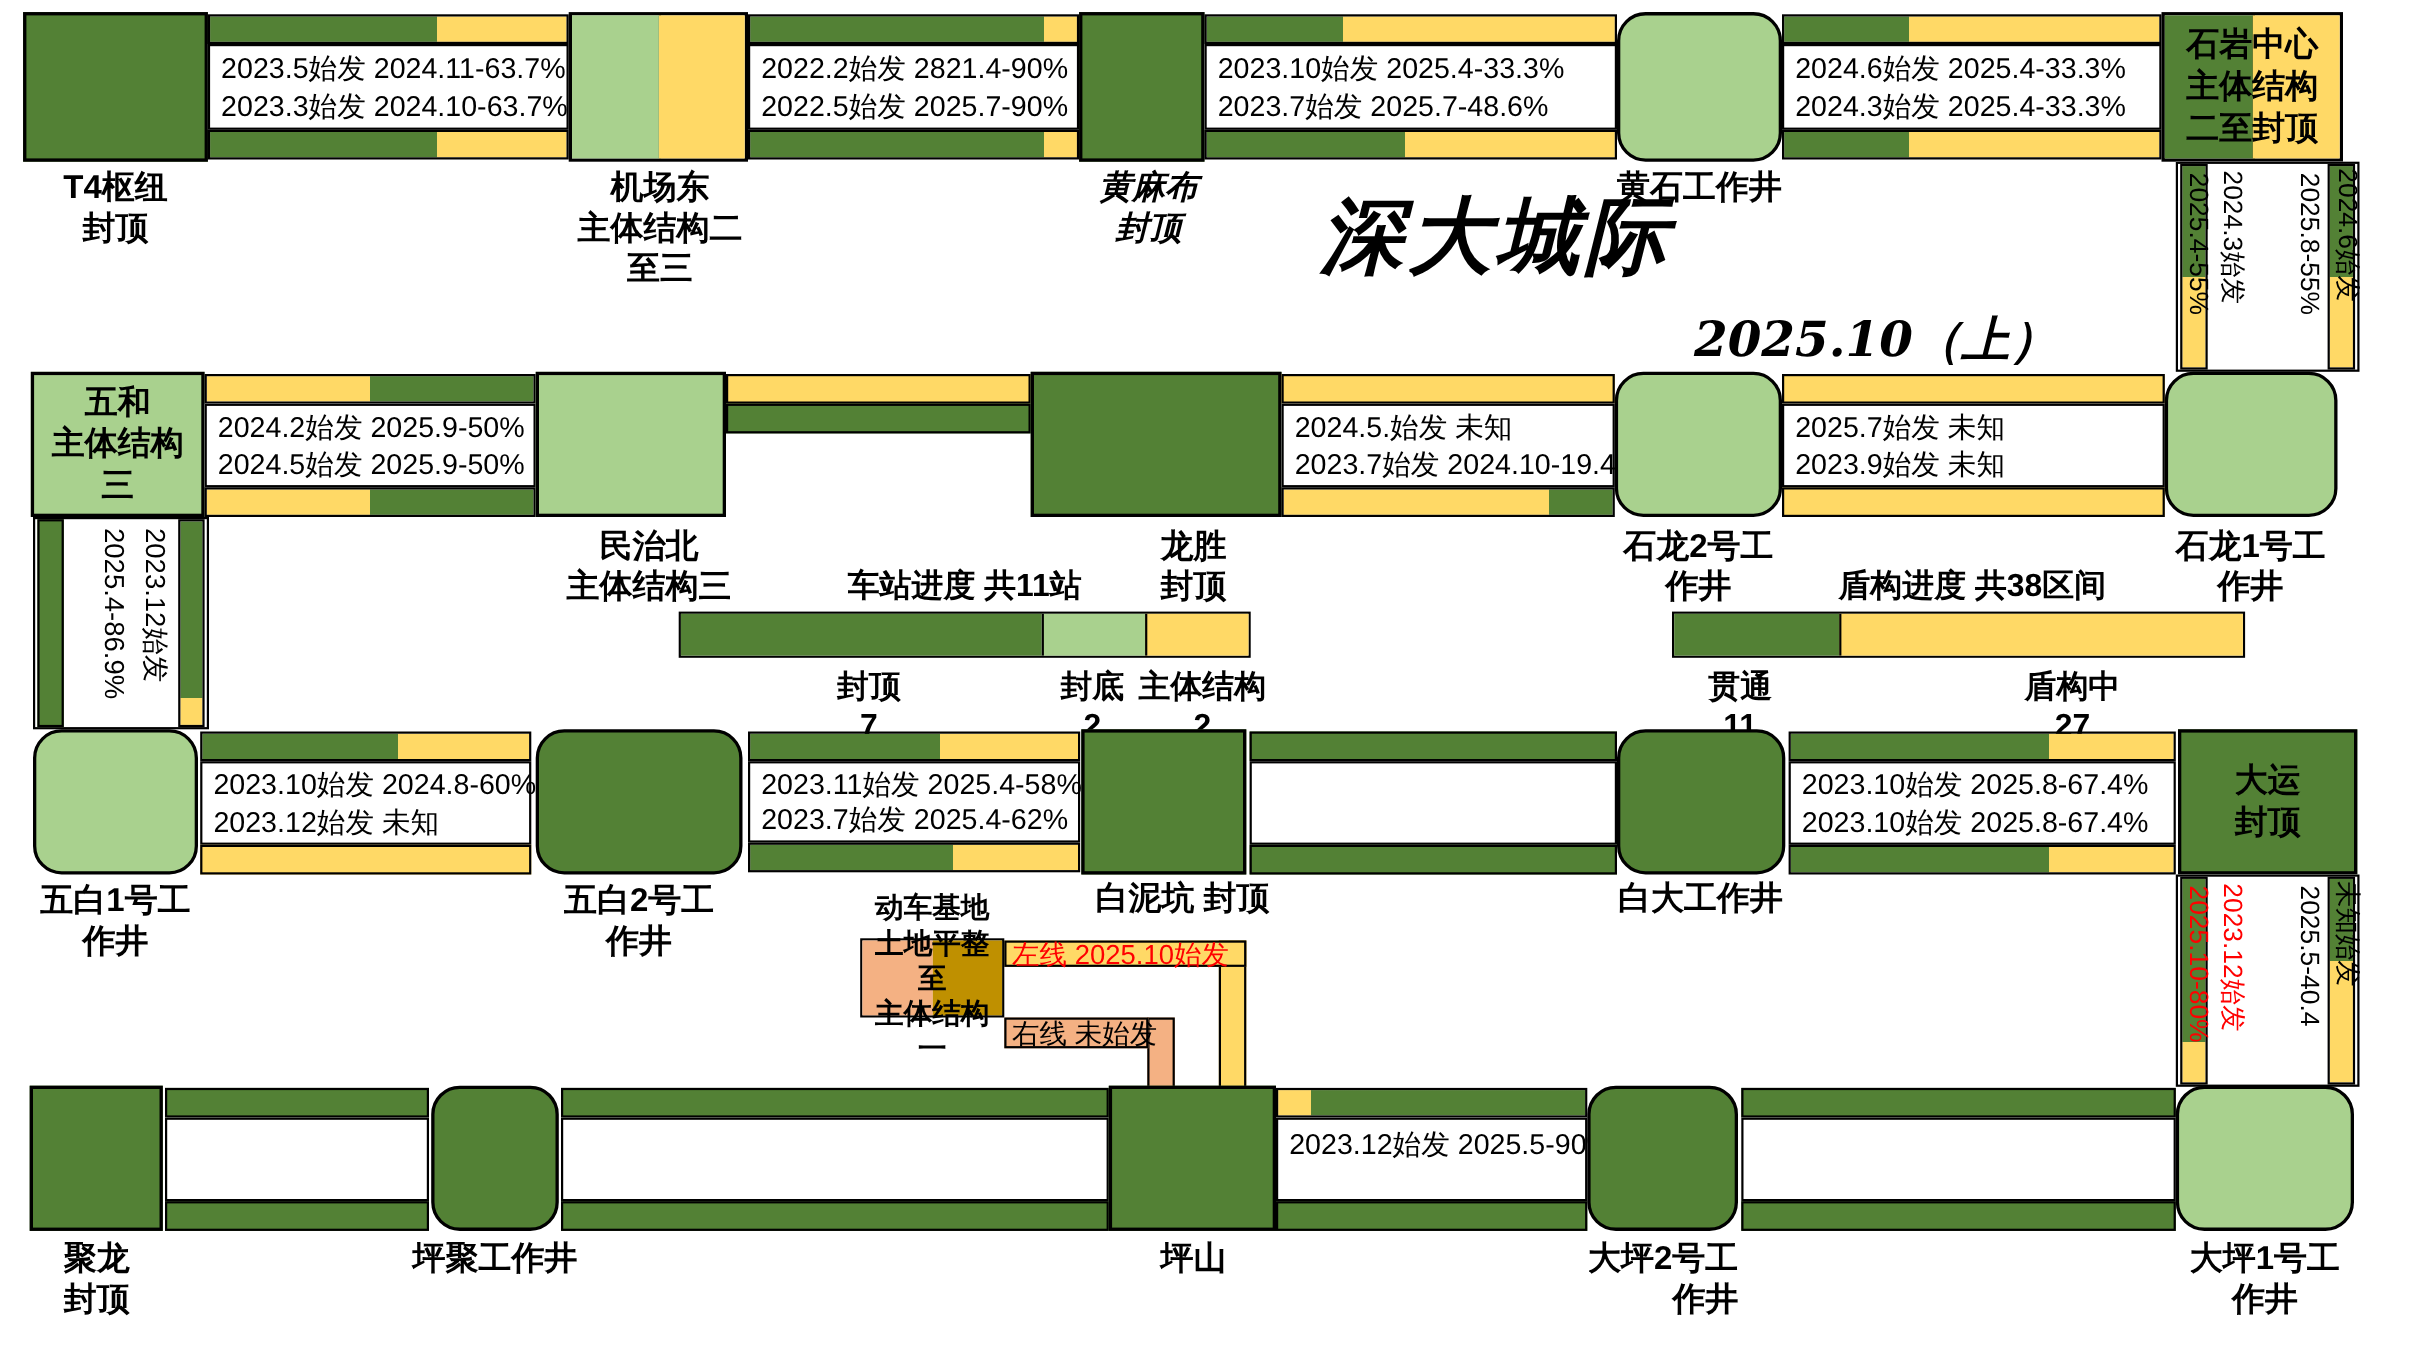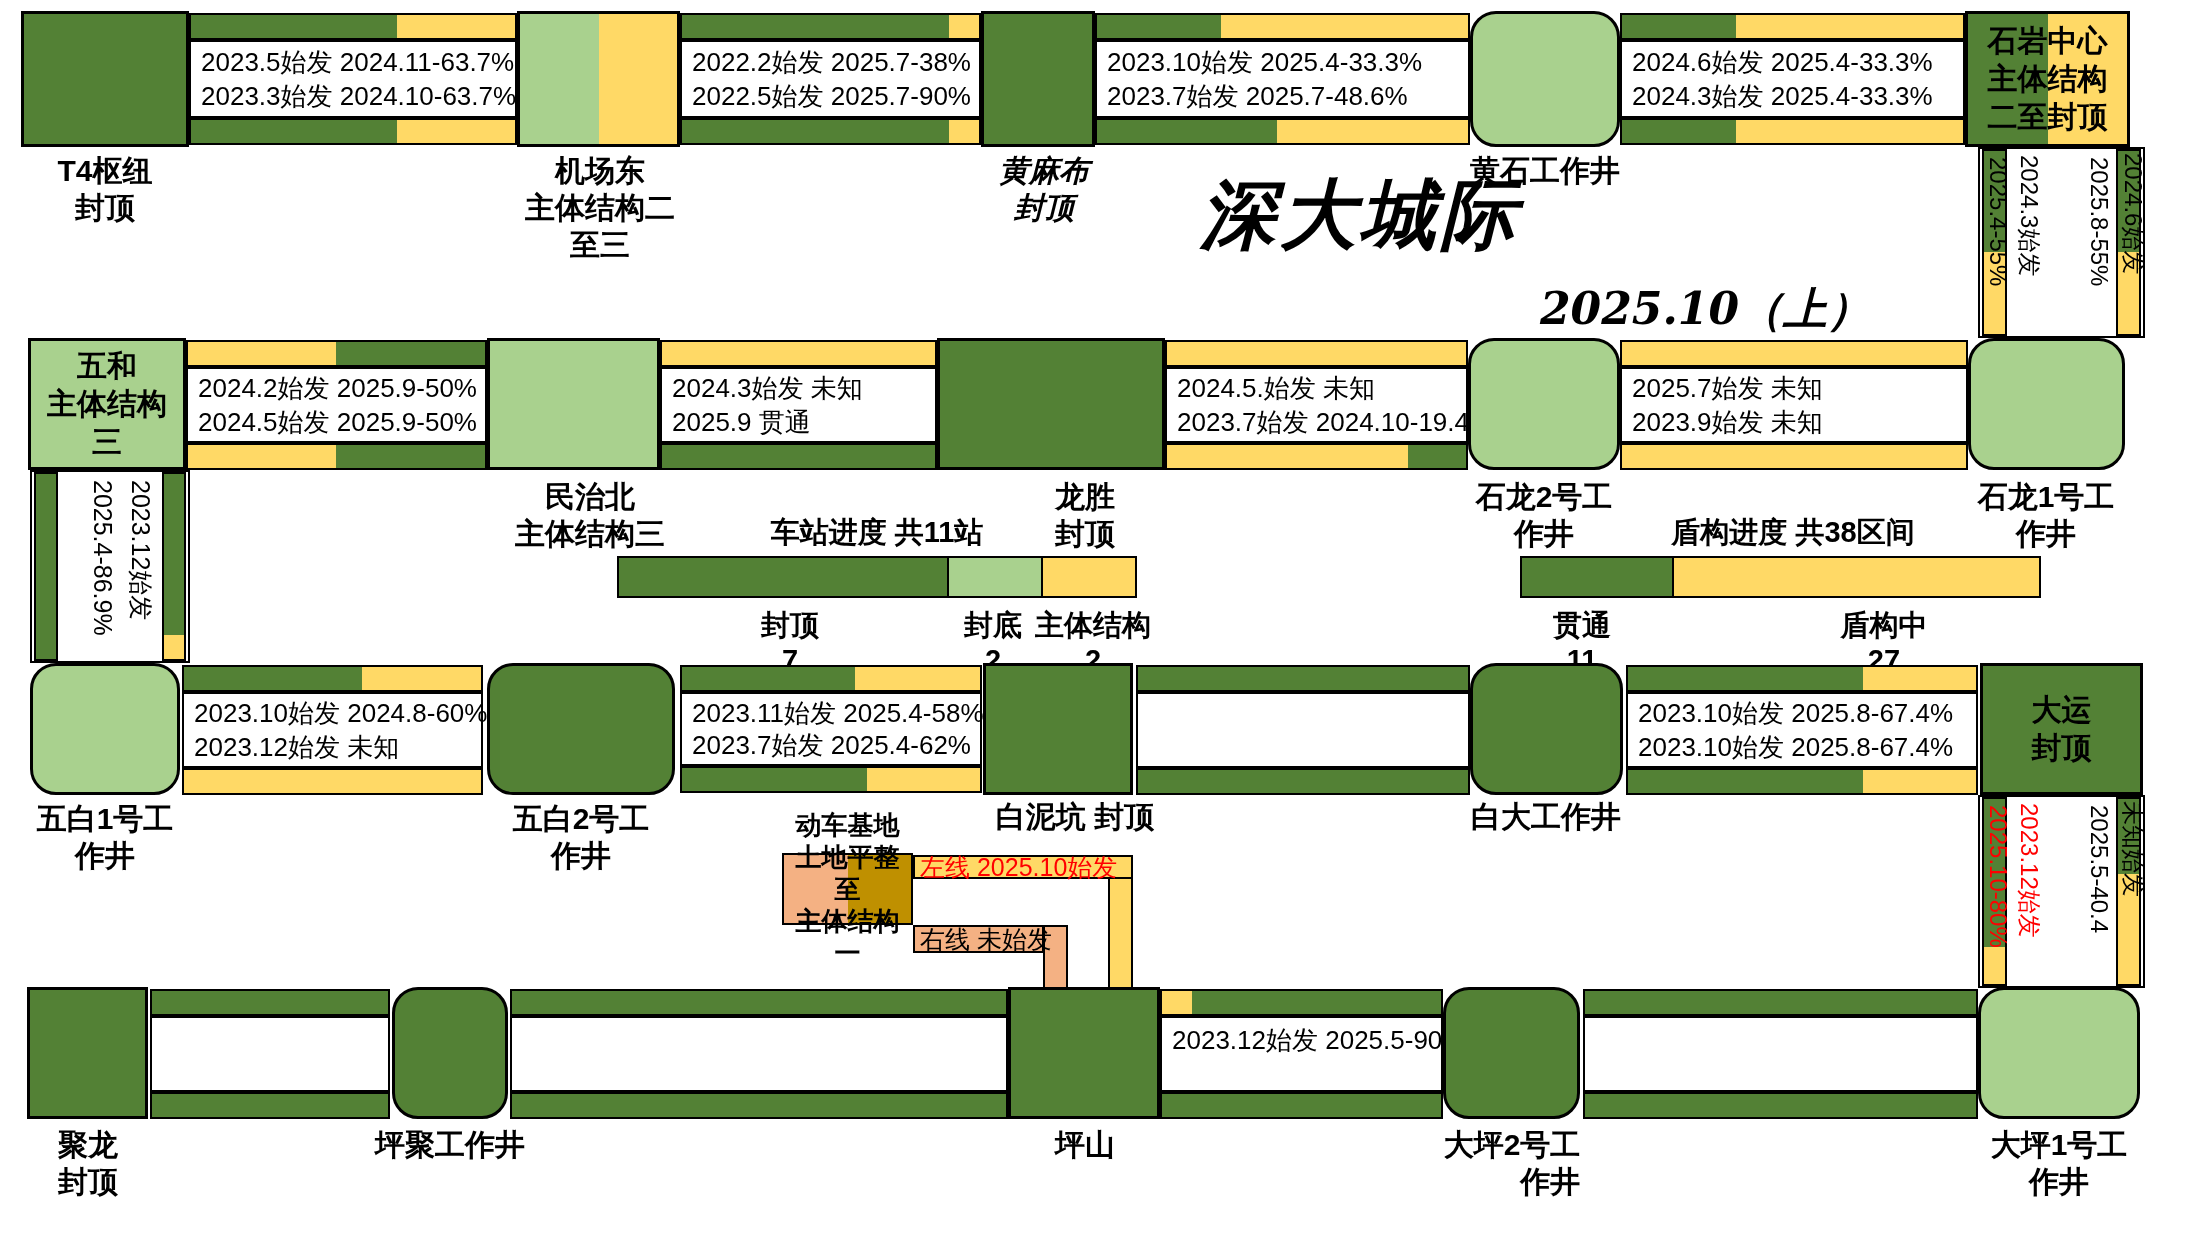--- a/index.html
+++ b/index.html
@@ -60,21 +60,21 @@
   </div>
 
   <div class="abs blk" style="left:517px;top:11px;width:163px;height:136px;">
     <div class="half light" style="left:0;width:50%;border-right:2px solid #000;"></div>
     <div class="half yel" style="right:0;width:50%;"></div>
   </div>
 
   <div class="abs seg" style="left:680px;top:13px;width:301px;height:132px;">
     <div class="bar" style="background:linear-gradient(90deg,#538135 90%,#FFD966 90%);"></div>
     <div class="mid">
-      <div class="ln">2022.2始发 2025.7-38%</div>
+      <div class="ln">2022.2始发 2821.4-90%</div>
       <div class="ln">2022.5始发 2025.7-90%</div>
     </div>
     <div class="bar" style="background:linear-gradient(90deg,#538135 90%,#FFD966 90%);"></div>
   </div>
 
   <div class="abs blk dark" style="left:981px;top:11px;width:114px;height:136px;"></div>
 
   <div class="abs seg" style="left:1095px;top:13px;width:375px;height:132px;">
     <div class="bar" style="background:linear-gradient(90deg,#538135 33.3%,#FFD966 33.3%);"></div>
     <div class="mid">
@@ -133,24 +133,20 @@
       <div class="ln">2024.2始发 2025.9-50%</div>
       <div class="ln">2024.5始发 2025.9-50%</div>
     </div>
     <div class="bar" style="background:linear-gradient(90deg,#FFD966 50%,#538135 50%);"></div>
   </div>
 
   <div class="abs blk light" style="left:487px;top:338px;width:173px;height:132px;"></div>
 
   <div class="abs seg" style="left:660px;top:340px;width:277px;height:130px;">
     <div class="bar yel"></div>
-    <div class="mid">
-      <div class="ln">2024.3始发 未知</div>
-      <div class="ln">2025.9 贯通</div>
-    </div>
     <div class="bar dark"></div>
   </div>
 
   <div class="abs blk dark" style="left:937px;top:338px;width:228px;height:132px;"></div>
 
   <div class="abs seg" style="left:1165px;top:340px;width:303px;height:130px;">
     <div class="bar yel"></div>
     <div class="mid">
       <div class="ln">2024.5.始发 未知</div>
       <div class="ln">2023.7始发 2024.10-19.4%</div>

